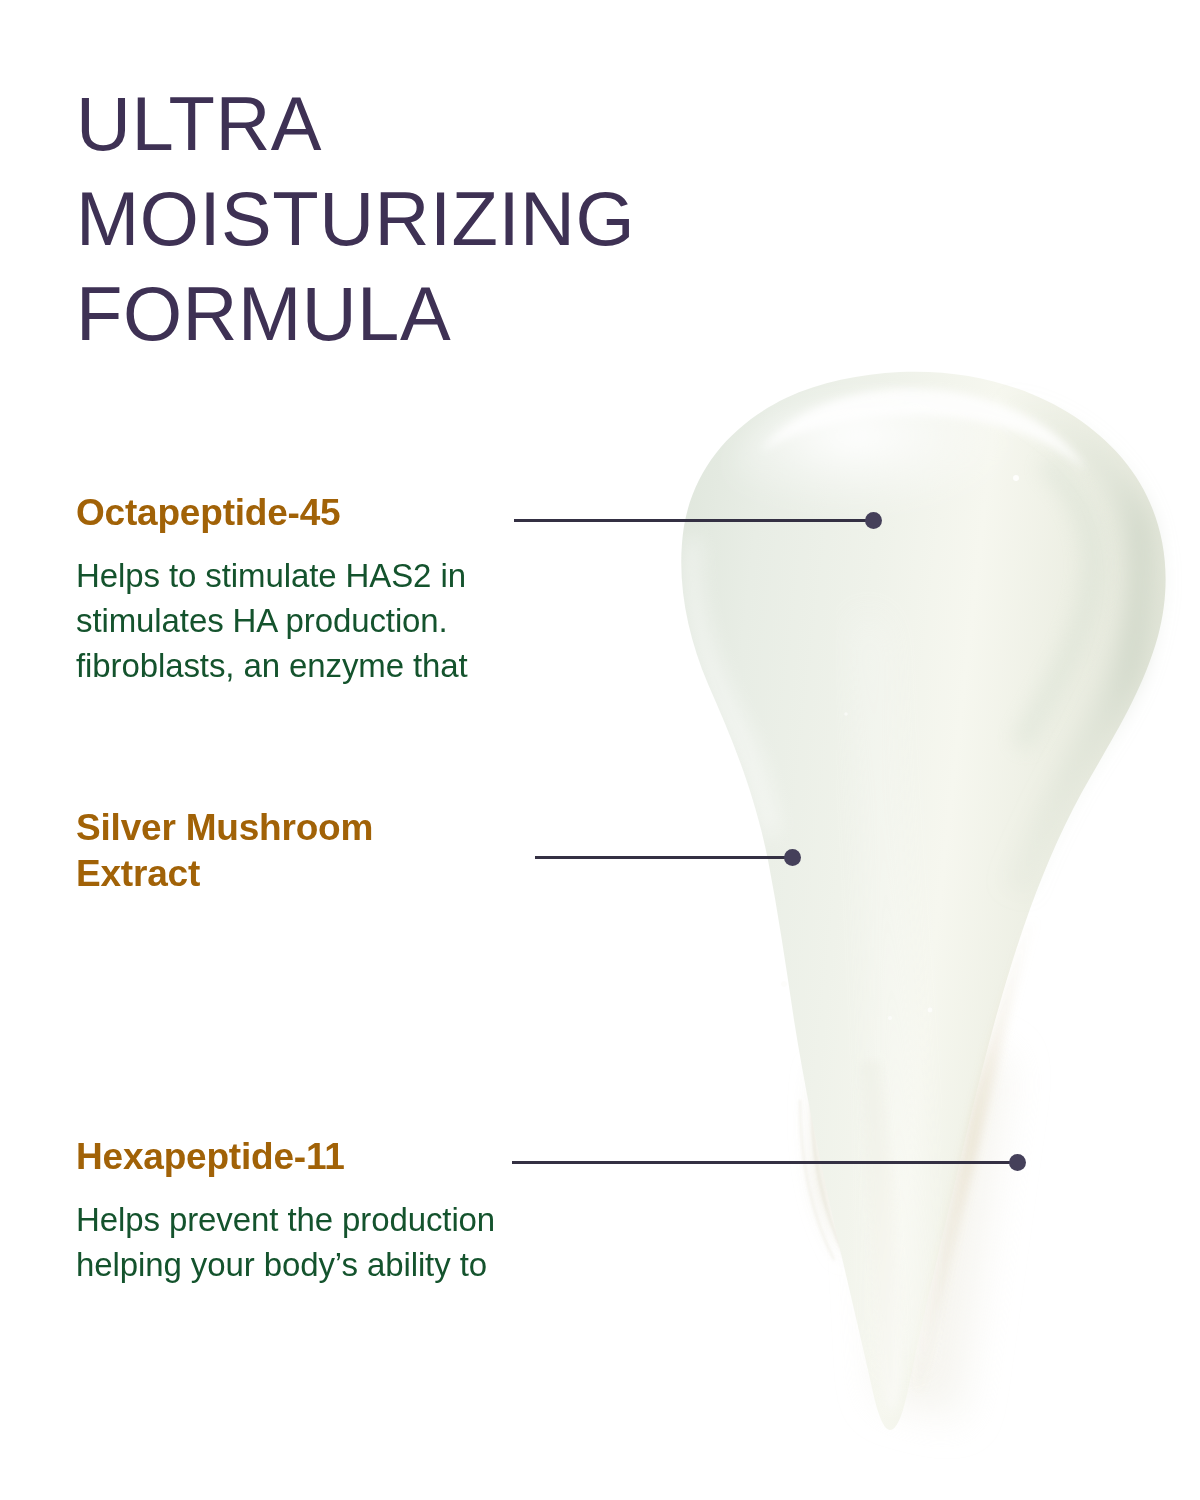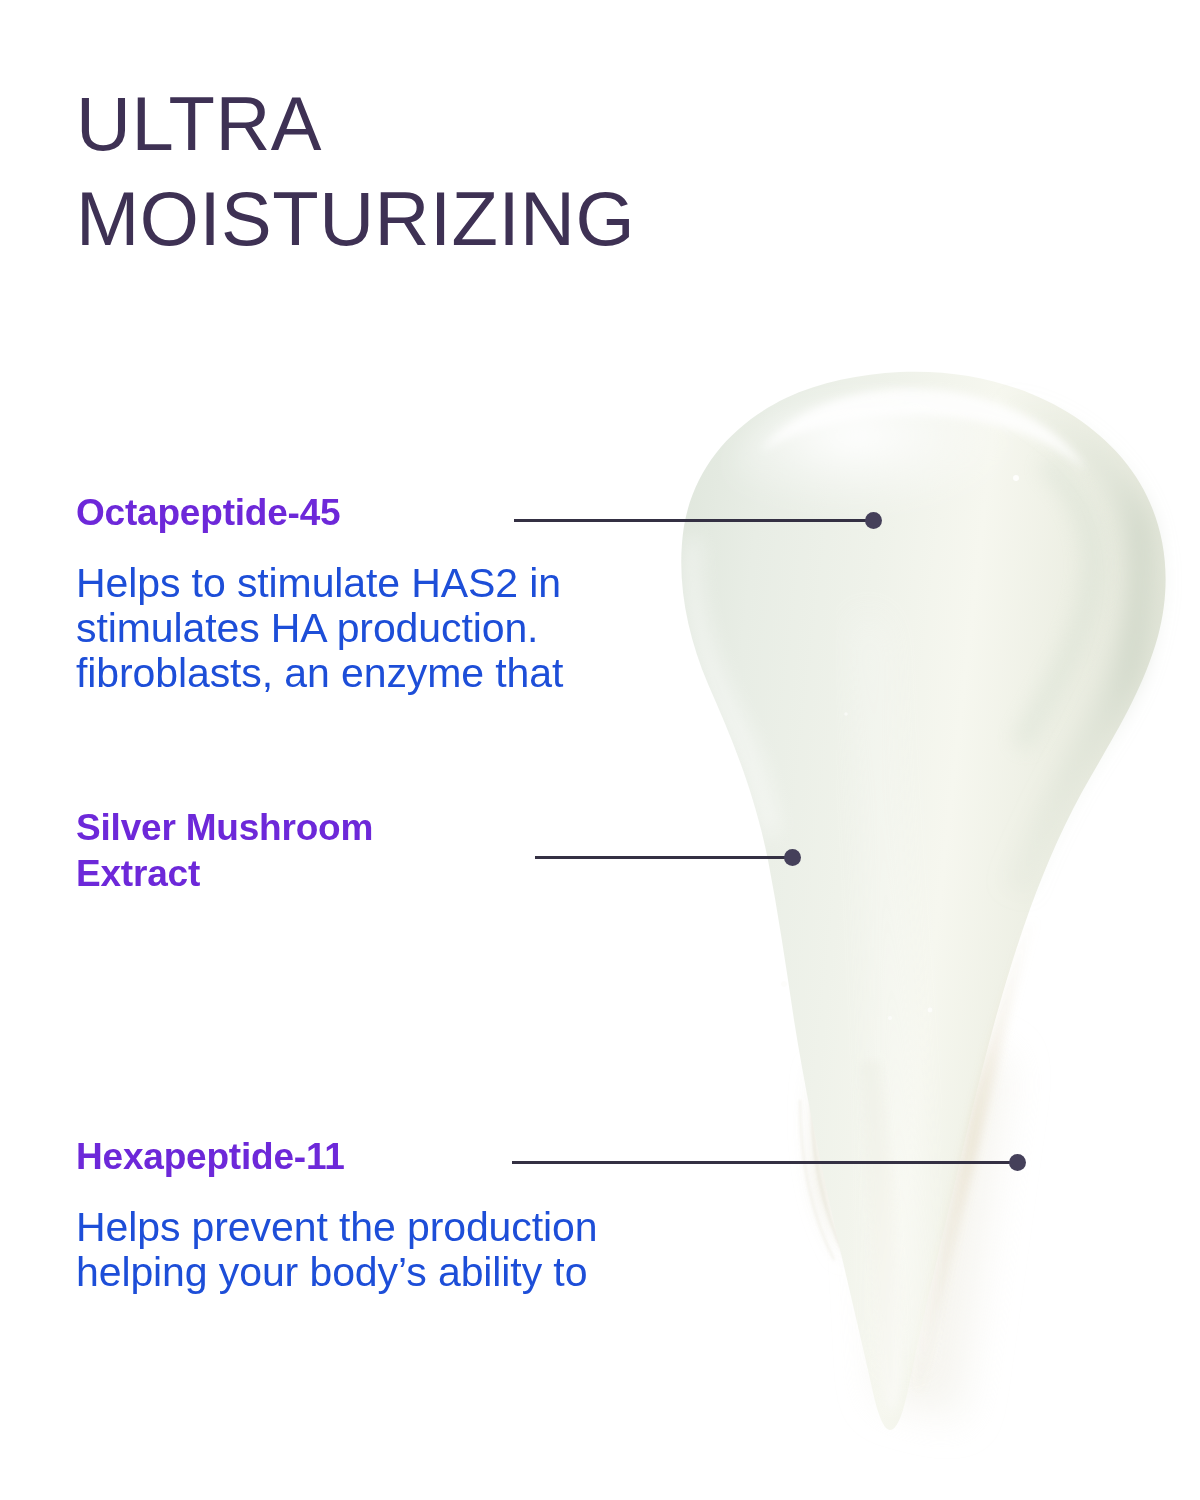--- a/index.html
+++ b/index.html
@@ -41,32 +41,32 @@
   
   .ingredient { position:absolute; left:76px; z-index:5; }
   #ing-0 { top:490px; width:600px; }
   #ing-1 { top:805px; width:600px; }
   #ing-2 { top:1134px; width:720px; }
 
   .ing-name {
     font-size:37px;
     line-height:46px;
     font-weight:700;
-    color:#6d28d9;
+    color:#a16207;
     letter-spacing:-0.2px;
     white-space:nowrap;
   }
 
   .ing-desc {
-    font-size:41px;
+    font-size:33px;
     line-height:45px;
     font-weight:400;
-    color:#1d4ed8;
+    color:#14532d;
     letter-spacing:-0.1px;
-    margin-top:25px;
+    margin-top:17px;
   }
   .ing-desc .ln { display:block; white-space:nowrap; }
 
   
   .leader { position:absolute; z-index:6; }
   .leader .line {
     position:absolute;
     height:3px;
     background:#343043;
     top:0; left:0;
@@ -219,20 +219,21 @@
     <circle cx="1016" cy="478" r="3" fill="#FFFFFF" opacity="0.85"></circle>
     <circle cx="930" cy="1010" r="2.4" fill="#FFFFFF" opacity="0.7"></circle>
     <circle cx="784" cy="984" r="3" fill="#FDFDFA" opacity="0.8"></circle>
     <circle cx="890" cy="1018" r="2" fill="#FFFFFF" opacity="0.6"></circle>
     <circle cx="846" cy="714" r="1.8" fill="#FFFFFF" opacity="0.55"></circle>
   </svg>
 
   <div class="title-block">
     <div class="title-line">ULTRA</div>
     <div class="title-line">MOISTURIZING</div>
+    <div class="title-line">FORMULA</div>
   </div>
 
   <div class="ingredient" id="ing-0">
     <div class="ing-name">Octapeptide-45</div>
     <div class="ing-desc">
       <span class="ln">Helps to stimulate HAS2 in</span>
       <span class="ln">stimulates HA production.</span>
       <span class="ln">fibroblasts, an enzyme that</span>
     </div>
   </div>

